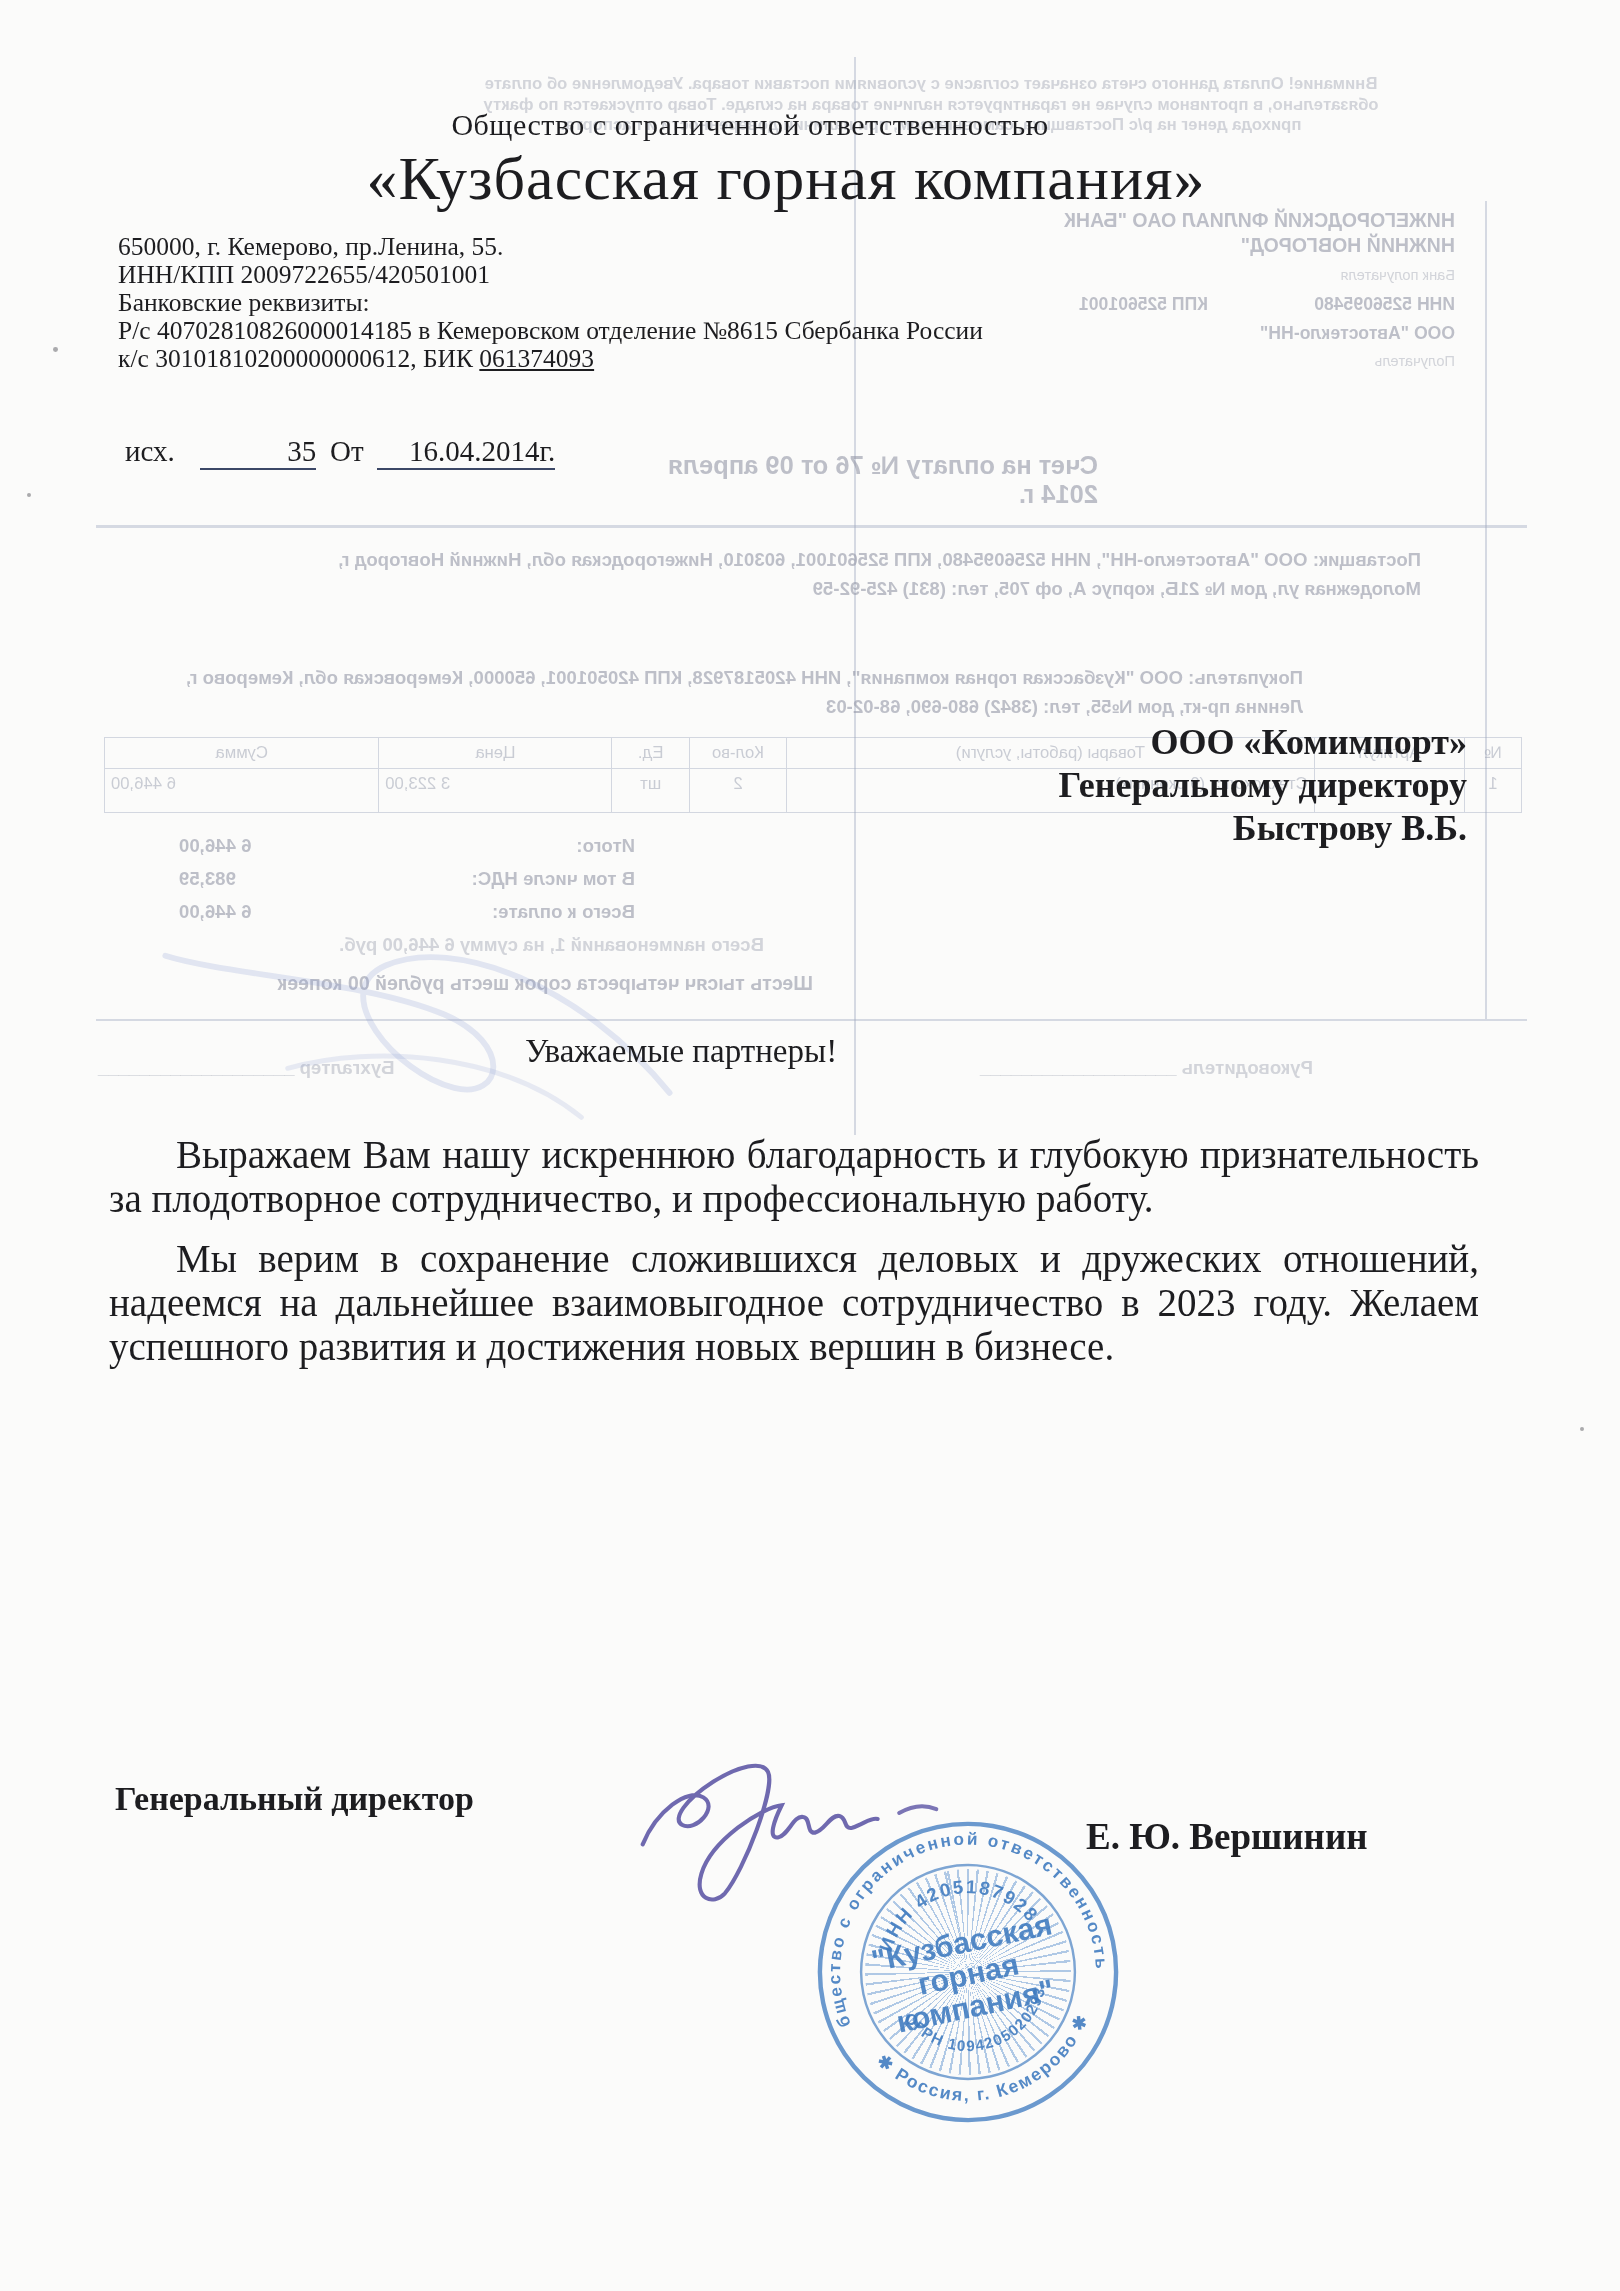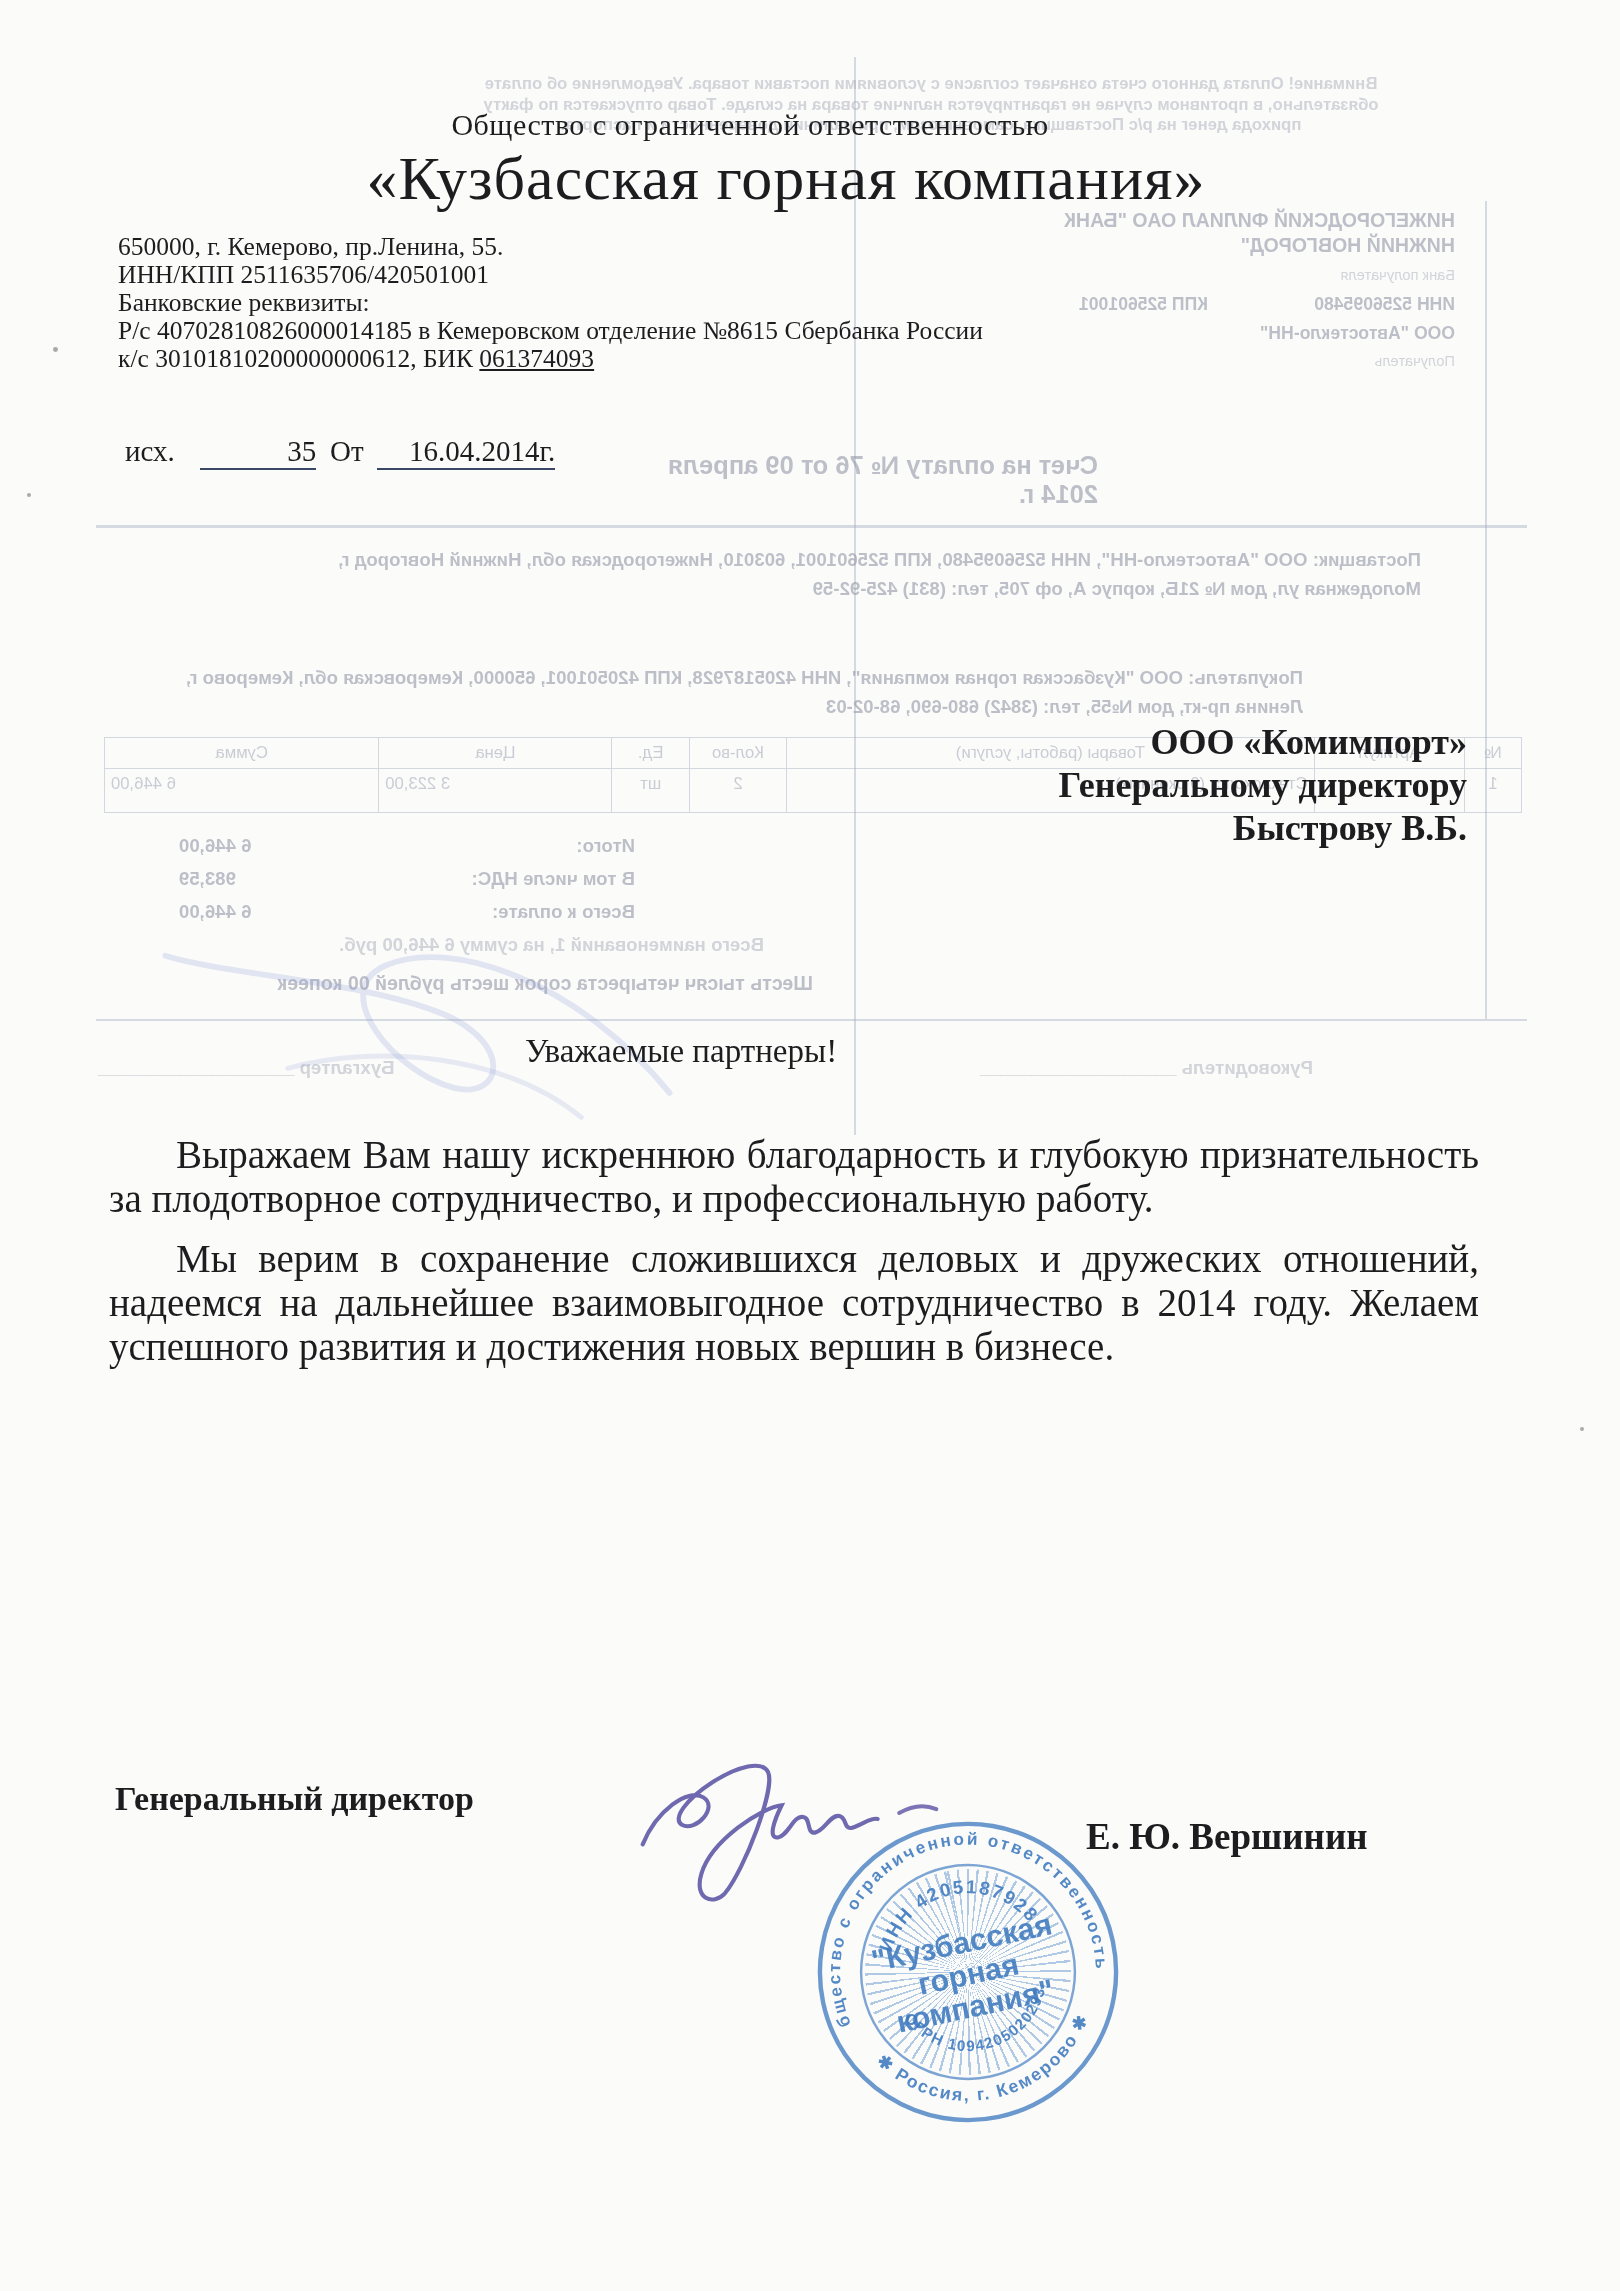--- a/index.html
+++ b/index.html
@@ -151,41 +151,41 @@
 
   <div class="front">
 
     <div class="header">
       <div class="org-type">Общество с ограниченной ответственностью</div>
       <div class="company-name">«Кузбасская горная компания»</div>
     </div>
 
     <div class="requisites">
       <div>650000, г. Кемерово, пр.Ленина, 55.</div>
-      <div>ИНН/КПП 2511635706/420501001</div>
+      <div>ИНН/КПП 2009722655/420501001</div>
       <div>Банковские реквизиты:</div>
       <div>Р/с 40702810826000014185  в Кемеровском отделение №8615 Сбербанка России</div>
       <div><span>к/с 30101810200000000612, БИК </span><span class="underlined">061374093</span></div>
     </div>
 
     <div class="outgoing">
       <span>исх.</span><span class="blank-line num-line">35</span><span>От</span><span class="blank-line date-line">16.04.2014г.</span>
     </div>
 
     <div class="addressee">
       <div>ООО «Комимпорт»</div>
       <div>Генеральному директору</div>
       <div>Быстрову В.Б.</div>
     </div>
 
     <div class="salutation">Уважаемые партнеры!</div>
 
     <div class="body-text">
       <p>Выражаем Вам нашу искреннюю благодарность и глубокую признательность за плодотворное сотрудничество, и профессиональную работу.</p>
-      <p>Мы верим в сохранение сложившихся деловых и дружеских отношений, надеемся на дальнейшее взаимовыгодное сотрудничество в 2014 году. Желаем успешного развития и достижения новых вершин в бизнесе.</p>
+      <p>Мы верим в сохранение сложившихся деловых и дружеских отношений, надеемся на дальнейшее взаимовыгодное сотрудничество в 2023 году. Желаем успешного развития и достижения новых вершин в бизнесе.</p>
     </div>
 
     <div class="closing">
       <div>Генеральный директор</div>
     </div>
 
     <div class="signer-name">Е. Ю. Вершинин</div>
 
     <span class="speck" style="left:53px;top:347px;width:4.9px;height:4.9px;"></span>
     <span class="speck" style="left:27.4px;top:493px;width:3.9px;height:3.9px;"></span>

